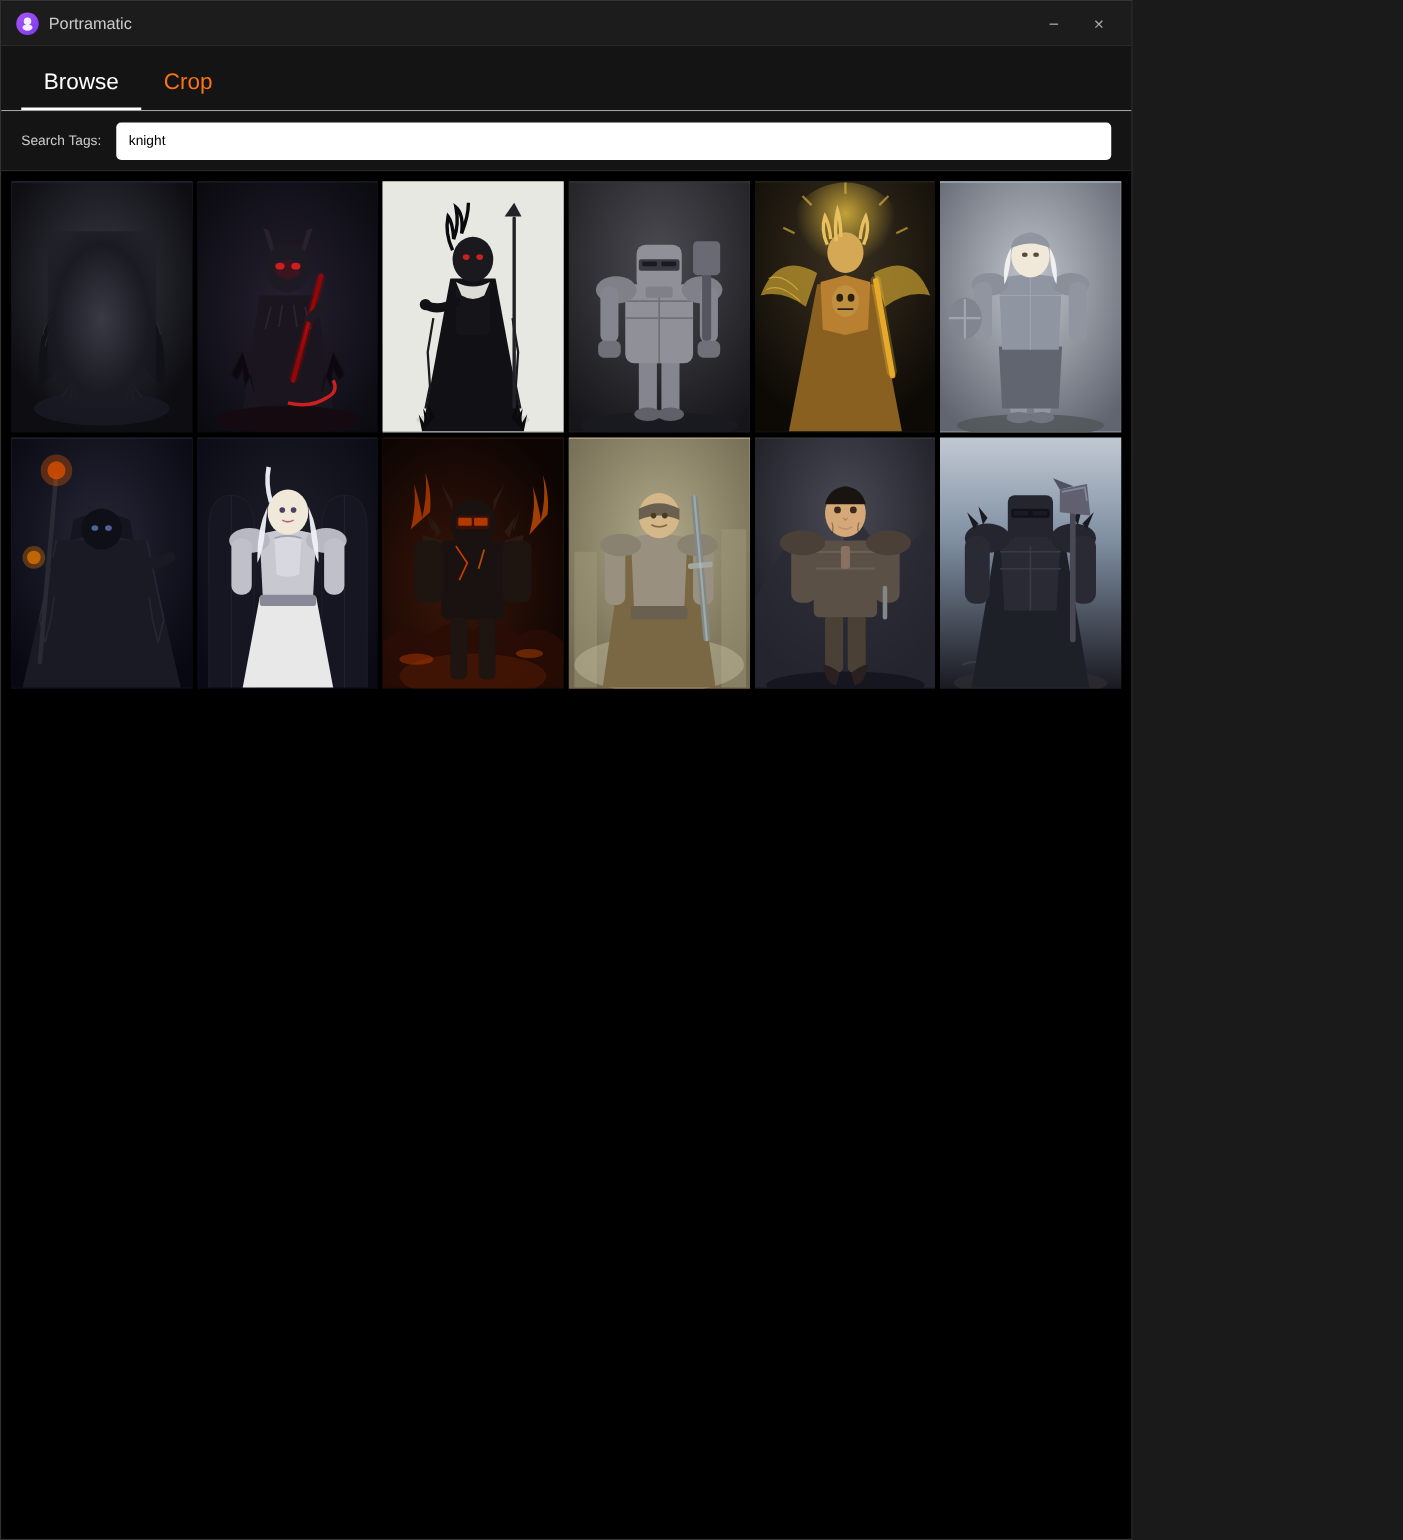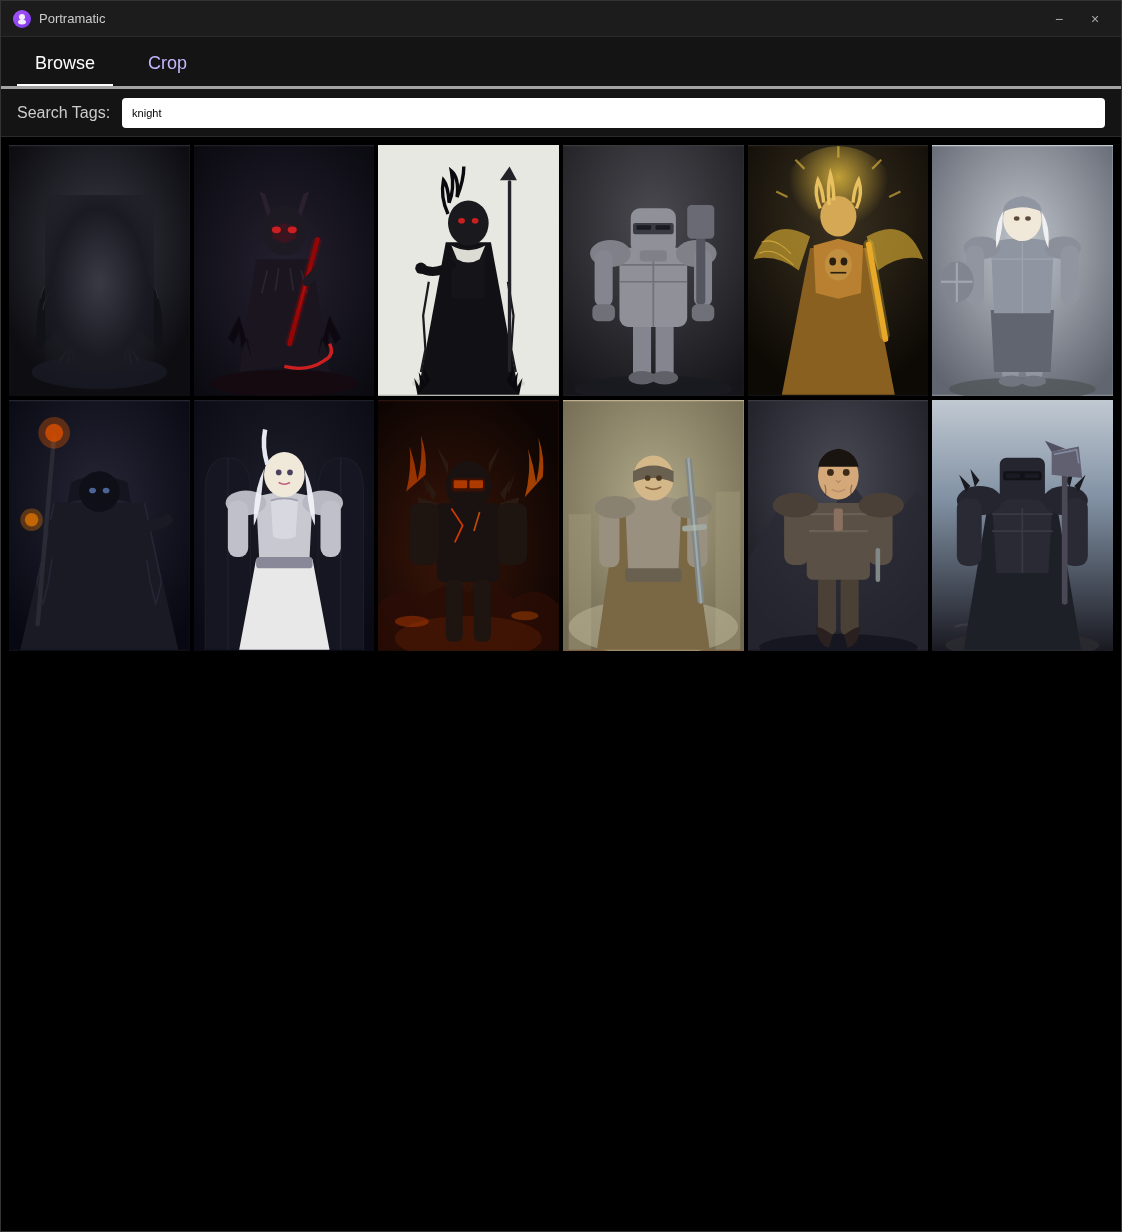--- a/index.html
+++ b/index.html
@@ -11,21 +11,21 @@
     body {
       width: 1122px;
       height: 1232px;
       background: #1a1a1a;
       font-family: -apple-system, BlinkMacSystemFont, 'Segoe UI', sans-serif;
       color: #fff;
       overflow: hidden;
     }
 
     .window {
-      width: 1122px;
+      width: 906px;
       height: 1232px;
       background: #0d0d0d;
       border: 1px solid #333;
       display: flex;
       flex-direction: column;
     }
 
     .titlebar {
       height: 36px;
       background: #1c1c1c;
@@ -77,53 +77,53 @@
       justify-content: center;
       font-size: 14px;
     }
 
     .tabs {
       height: 52px;
       background: #141414;
       display: flex;
       align-items: flex-end;
       padding: 0 16px;
-      gap: 17px;
+      gap: 0;
       flex-shrink: 0;
-      border-bottom: 3px solid #a3a3a3;
+      border-bottom: 1px solid #a3a3a3;
     }
 
     .tab {
       padding: 10px 18px;
       font-size: 18px;
       font-weight: 500;
       cursor: pointer;
       border-bottom: 2px solid transparent;
-      color: #c4b5fd;
+      color: #f97316;
       text-decoration: none;
     }
 
     .tab.active {
       color: #fff;
       border-bottom: 2px solid #fff;
     }
 
     .search-bar {
       height: 48px;
       background: #141414;
       display: flex;
       align-items: center;
       padding: 0 16px;
       gap: 12px;
       flex-shrink: 0;
       border-bottom: 1px solid #2a2a2a;
     }
 
     .search-label {
-      font-size: 16px;
+      font-size: 11px;
       color: #ccc;
       white-space: nowrap;
     }
 
     .search-input {
       flex: 1;
       height: 30px;
       background: #fff;
       border: none;
       border-radius: 4px;

